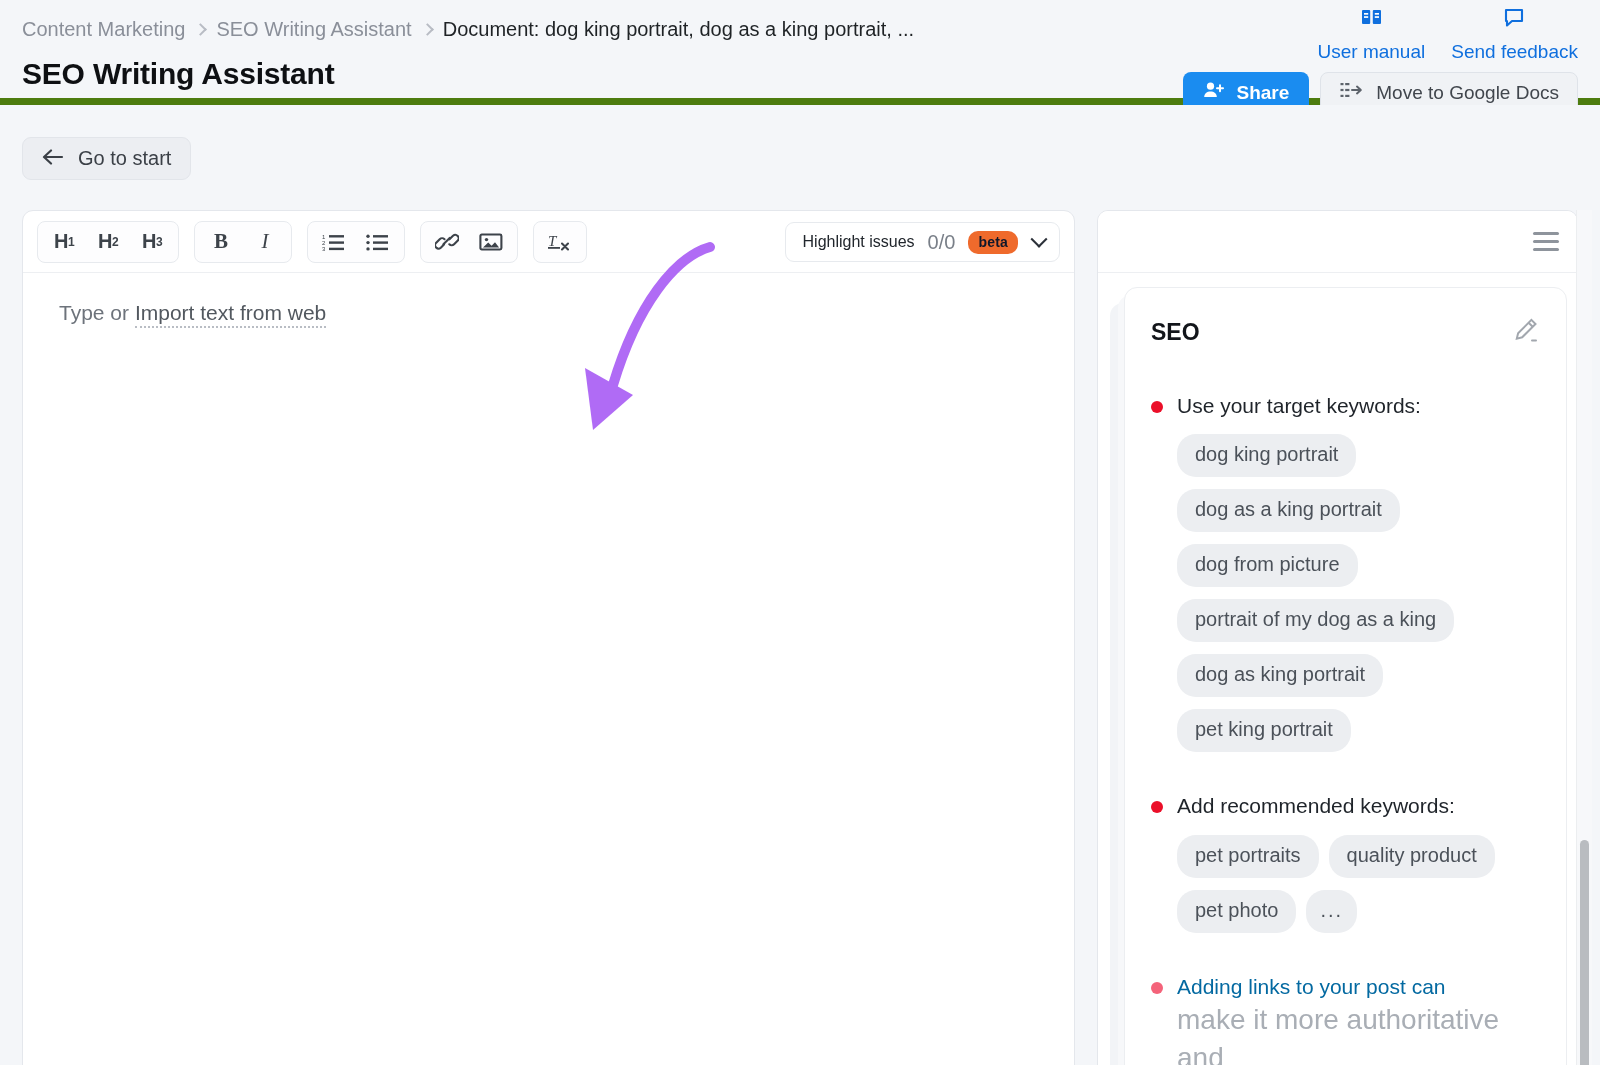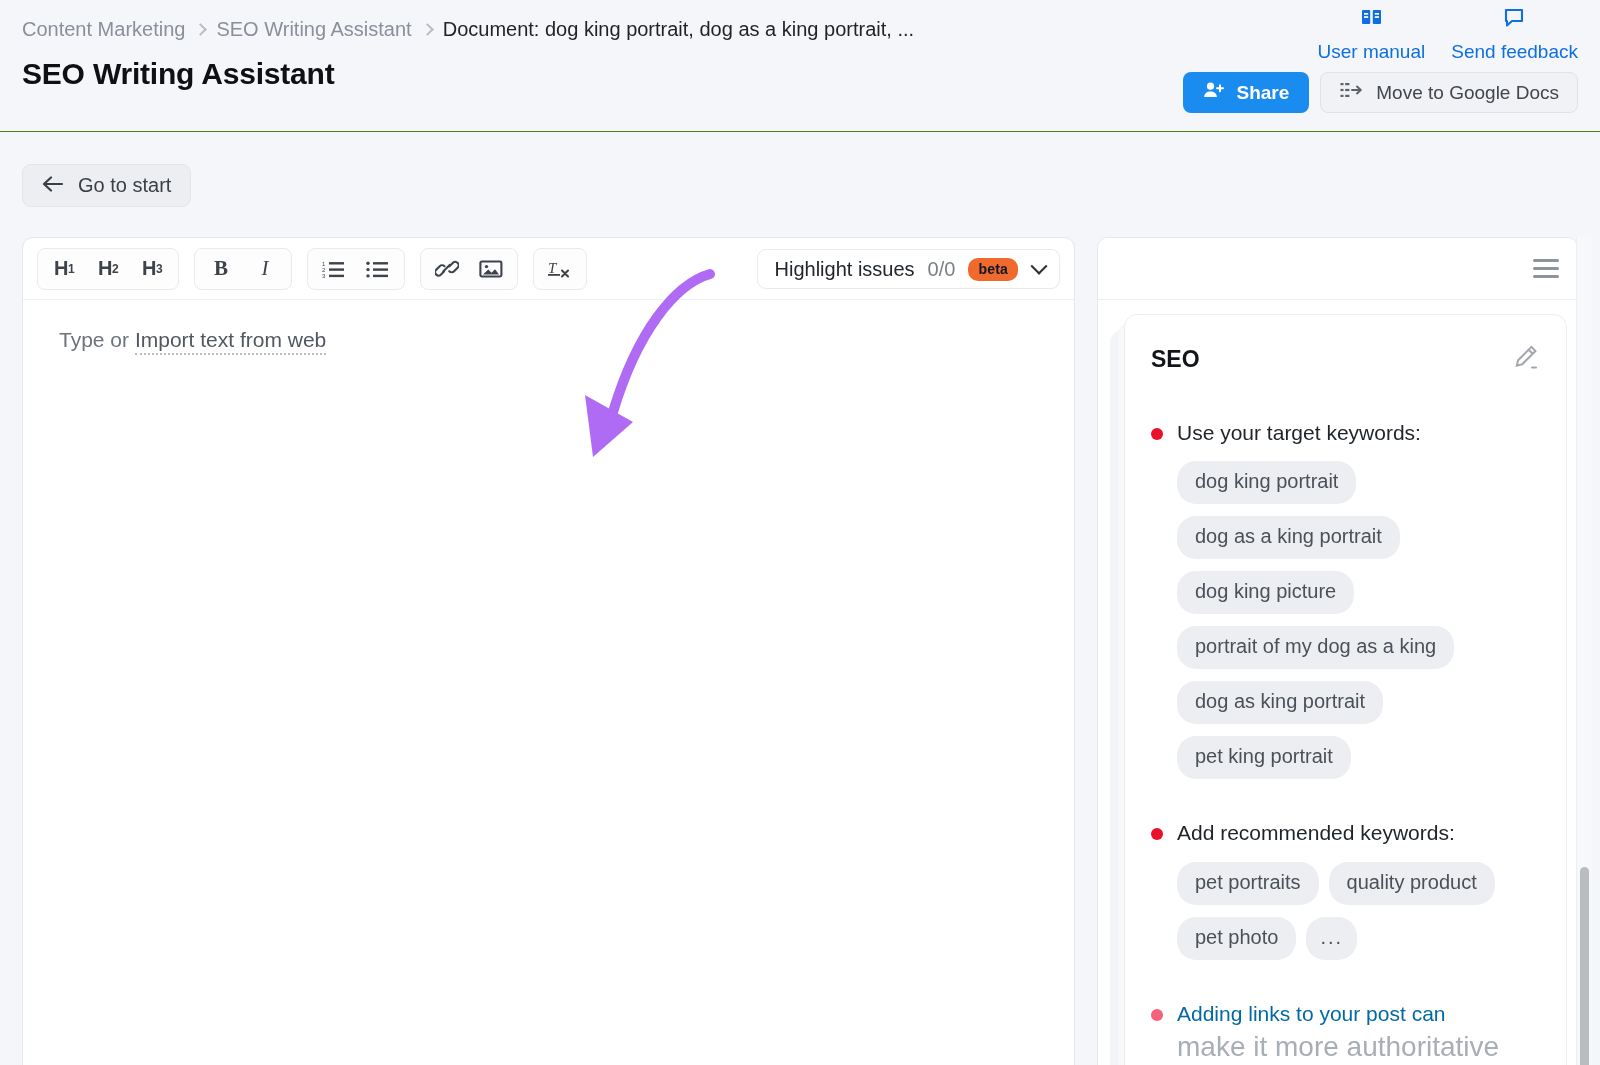--- a/index.html
+++ b/index.html
@@ -6,23 +6,23 @@
   html, body {
     width: 1600px; height: 1065px;
     background: #f4f6f9;
     font-family: "Liberation Sans", sans-serif;
     overflow: hidden;
   }
 
   
   .header {
     position: relative;
-    height: 132px;
+    height: 105px;
     background: #f4f6f9;
-    border-bottom: 1px solid #4d7c0f;
+    border-bottom: 7px solid #4d7c0f;
     padding: 0 22px;
   }
   .breadcrumb {
     display: flex; align-items: center;
     gap: 11px;
     height: 52px;
     font-size: 20px;
     color: #6b7280;
     padding-top: 6px;
   }
@@ -138,21 +138,21 @@
   .highlight-issues {
     position: absolute; right: 14px; top: 11px;
     display: flex; align-items: center; gap: 13px;
     height: 40px;
     border: 1px solid #e7eaee;
     border-radius: 9px;
     background: #fff;
     padding: 0 14px 0 17px;
     cursor: pointer;
   }
-  .hi-label { font-size: 20px; color: #21262c; }
+  .hi-label { font-size: 16px; color: #21262c; }
   .hi-count { font-size: 20px; color: #797f88; }
   .badge-beta {
     background: #ef6a2c;
     color: #0f172a;
     font-size: 14px; font-weight: bold;
     border-radius: 10px;
     padding: 3px 10px 4px;
     letter-spacing: 0.2px;
   }
   .chev-down {
@@ -436,21 +436,21 @@
 
           <div class="rec-list">
 
             <div class="rec-item">
               <span class="dot red"></span>
               <span class="rec-text">Use your target keywords:</span>
             </div>
             <div class="chips">
               <span class="chip">dog king portrait</span>
               <span class="chip">dog as a king portrait</span>
-              <span class="chip">dog king picture</span>
+              <span class="chip">dog from picture</span>
               <span class="chip">portrait of my dog as a king</span>
               <span class="chip">dog as king portrait</span>
               <span class="chip">pet king portrait</span>
             </div>
 
             <div class="group-gap"></div>
 
             <div class="rec-item">
               <span class="dot red"></span>
               <span class="rec-text">Add recommended keywords:</span>

